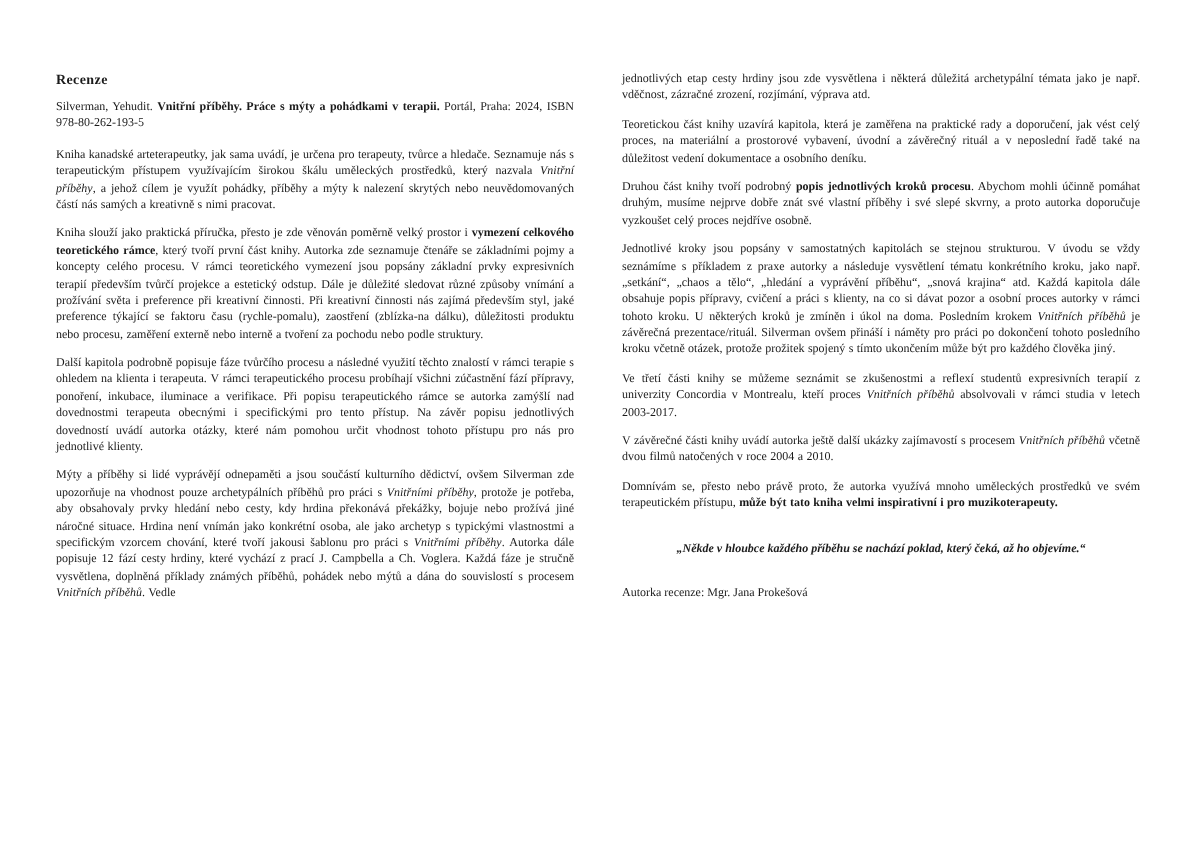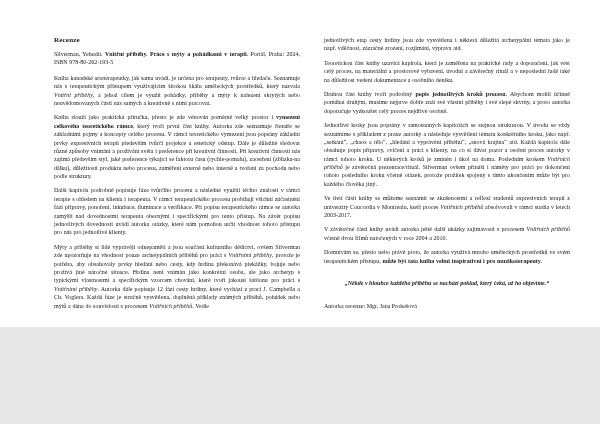--- a/index.html
+++ b/index.html
@@ -4,24 +4,24 @@
 <style>
   html, body {
     margin: 0;
     padding: 0;
     background: #e8e8e8;
     font-family: "Liberation Serif", "DejaVu Serif", serif;
   }
   .page {
     position: relative;
     width: 600px;
-    height: 327px;
+    height: 424px;
     background: #ffffff;
     box-sizing: border-box;
-    padding: 36px 30px 20px 54px;
+    padding: 36px 30px 20px 28px;
     overflow: hidden;
     color: #1a1a1a;
   }
   .columns {
     display: flex;
     gap: 24px;
   }
   .col {
     flex: 1 1 0;
     min-width: 0;

